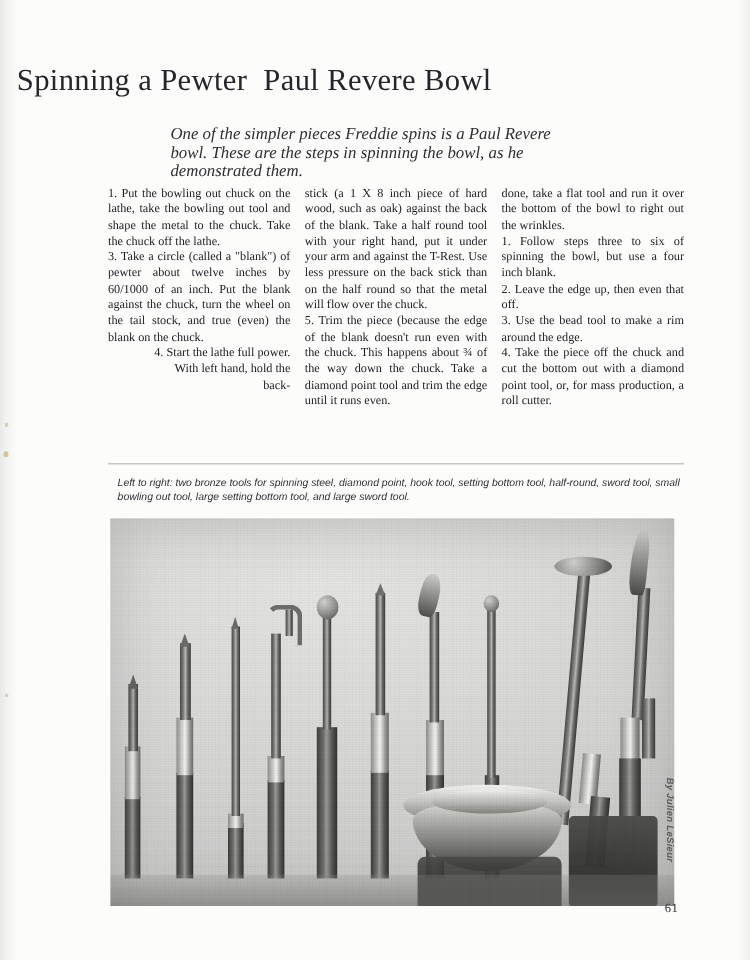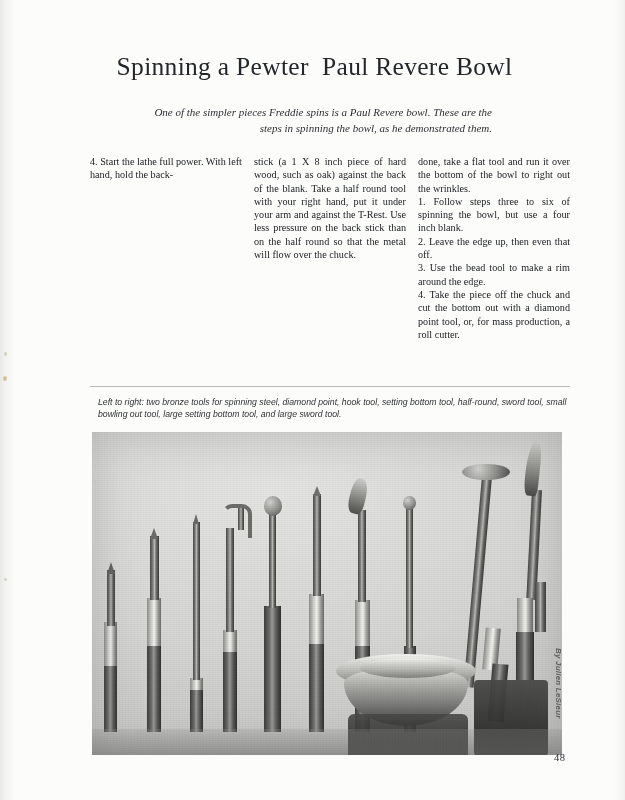--- a/index.html
+++ b/index.html
@@ -46,36 +46,36 @@
     left: 14px; top: 0;
     width: 601px; height: 800px;
     background: #fcfcfb;
   }
 
   
   .title {
     position: absolute;
     left: 0; top: 52px;
     width: 601px;
-    text-align: center;
+    text-align: left;
     font-size: 25.5px;
     letter-spacing: .3px;
     color: #24262b;
     font-weight: 400;
     white-space: pre;
   }
 
   
   .deck {
     position: absolute;
     left: 128px; top: 105px;
     width: 350px;
-    text-align: right;
+    text-align: left;
     font-style: italic;
-    font-size: 11px;
+    font-size: 14px;
     line-height: 15.5px;
     color: #2c2e33;
   }
 
   
   .cols {
     position: absolute;
     left: 76px; top: 155px;
     width: 480px;
     height: 220px;
@@ -98,21 +98,21 @@
     font-size: 10.6px;
     line-height: 13.3px;
     font-weight: 700;
     text-align: center;
     color: #16181c;
   }
   .col p {
     margin: 0;
     text-align: justify;
   }
-  .col p.last { text-align: left; }
+  .col p.last { text-align: right; margin-left: 33px; }
 
   
   .rule {
     position: absolute;
     left: 76px; top: 386px;
     width: 480px; height: 1px;
     background: #b9b9b5;
   }
 
   
@@ -236,25 +236,28 @@
 
   <div class="sheet">
 
     <div class="title">Spinning a Pewter  Paul Revere Bowl</div>
 
     <div class="deck">One of the simpler pieces Freddie spins is a Paul Revere bowl. These are the steps in spinning the bowl, as he demonstrated them.</div>
 
     <div class="cols">
 
       <div class="col col-1">
+        <p>1. Put the bowling out chuck on the lathe, take the bowling out tool and shape the metal to the chuck. Take the chuck off the lathe.</p>
+        <p>3. Take a circle (called a "blank") of pewter about twelve inches by 60/1000 of an inch. Put the blank against the chuck, turn the wheel on the tail stock, and true (even) the blank on the chuck.</p>
         <p class="last">4. Start the lathe full power. With left hand, hold the back-</p>
       </div>
 
       <div class="col col-2">
         <p>stick (a 1 X 8 inch piece of hard wood, such as oak) against the back of the blank. Take a half round tool with your right hand, put it under your arm and against the T-Rest. Use less pressure on the back stick than on the half round so that the metal will flow over the chuck.</p>
+        <p>5. Trim the piece (because the edge of the blank doesn't run even with the chuck. This happens about ¾ of the way down the chuck. Take a diamond point tool and trim the edge until it runs even.</p>
       </div>
 
       <div class="col col-3">
         <p>done, take a flat tool and run it over the bottom of the bowl to right out the wrinkles.</p>
         <p>1. Follow steps three to six of spinning the bowl, but use a four inch blank.</p>
         <p>2. Leave the edge up, then even that off.</p>
         <p>3. Use the bead tool to make a rim around the edge.</p>
         <p>4. Take the piece off the chuck and cut the bottom out with a diamond point tool, or, for mass production, a roll cutter.</p>
       </div>
 
@@ -345,16 +348,16 @@
         <div class="dark-block" style="left:382px;top:248px;width:74px;height:76px;border-radius:4px;opacity:.95;"></div>
       </div>
 
       <div class="photo-floor"></div>
       <div class="photo-grain"></div>
       <div class="photo-vignette"></div>
     </div>
 
     <div class="photo-credit">By Julien LeSieur</div>
 
-    <div class="folio">48</div>
+    <div class="folio">61</div>
 
   </div>
 </div>
 
 </body></html>

